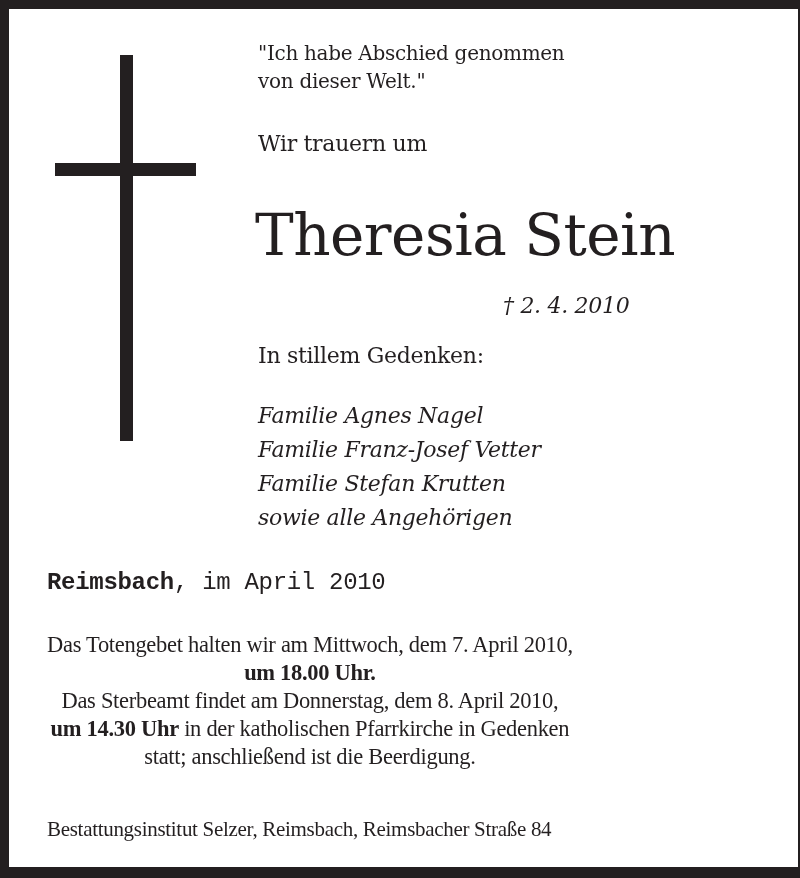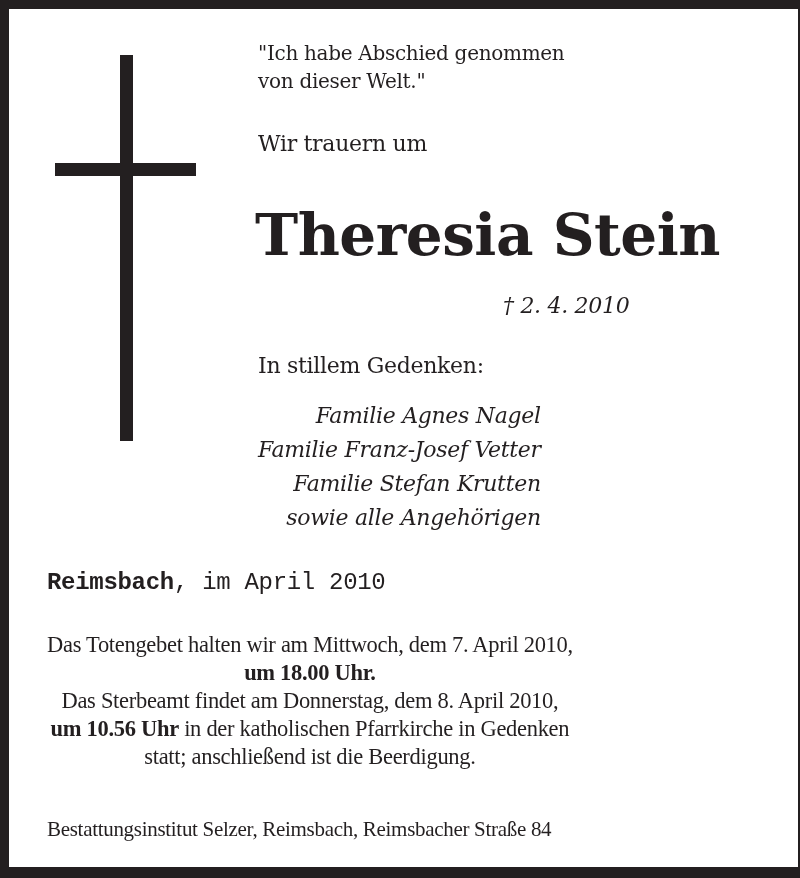--- a/index.html
+++ b/index.html
@@ -8,26 +8,26 @@
       position: absolute; left: 9px; top: 9px; width: 789px; height: 858px;
       background: #ffffff; color: #231f20;
       font-family: "DejaVu Serif", "Liberation Serif", serif;
     }
     .cross-v { position: absolute; left: 111px; top: 46px; width: 13px; height: 386px; background: #231f20; }
     .cross-h { position: absolute; left: 46px; top: 154px; width: 141px; height: 13px; background: #231f20; }
     .t { position: absolute; white-space: nowrap; letter-spacing: -0.3px; }
     .quote { left: 249px; top: 30px; font-size: 20px; line-height: 28px; }
     .quote span { display: block; }
     .trauern { left: 249px; top: 122px; font-size: 22px; }
-    .name { left: 246px; top: 192px; font-size: 58px; font-weight: bold; letter-spacing: -0.5px; }
+    .name { left: 246px; top: 192px; font-size: 58px; font-weight: normal; letter-spacing: -0.5px; }
     .born { left: 249px; top: 284px; font-size: 22px; }
     .died { left: 494px; top: 284px; font-size: 22px; font-style: italic; }
-    .gedenken { left: 249px; top: 344px; font-size: 22px; }
+    .gedenken { left: 249px; top: 334px; font-size: 22px; }
     .families { left: 249px; top: 390px; font-size: 22px; font-style: italic; line-height: 34px; }
-    .families span { display: block; text-align: right; }
+    .families span { display: block; }
     .place { left: 38px; top: 560px; font-size: 22px; font-family: Liberation Mono, monospace; font-size: 24px; }
     .place b { font-weight: bold; }
     .body { left: 38px; top: 622px; font-family: "Liberation Serif", serif; font-size: 22.5px; line-height: 28px; text-align: center; }
     .body div { white-space: nowrap; }
     .body b { font-weight: bold; }
     .footer { left: 38px; top: 808px; font-family: "Liberation Serif", serif; font-size: 21px; }
   </style>
 </head>
 <body>
 
@@ -51,18 +51,18 @@
     <span>Familie Stefan Krutten</span>
     <span>sowie alle Angehörigen</span>
   </div>
 
   <div class="t place"><b>Reimsbach</b><span>, im April 2010</span></div>
 
   <div class="t body">
     <div>Das Totengebet halten wir am Mittwoch, dem 7. April 2010,</div>
     <div><b>um 18.00 Uhr.</b></div>
     <div>Das Sterbeamt findet am Donnerstag, dem 8. April 2010,</div>
-    <div><b>um 10.56 Uhr</b><span> in der katholischen Pfarrkirche in Gedenken</span></div>
+    <div><b>um 14.30 Uhr</b><span> in der katholischen Pfarrkirche in Gedenken</span></div>
     <div>statt; anschließend ist die Beerdigung.</div>
   </div>
 
   <div class="t footer">Bestattungsinstitut Selzer, Reimsbach, Reimsbacher Straße 84</div>
 </div>
 
 </body></html>

